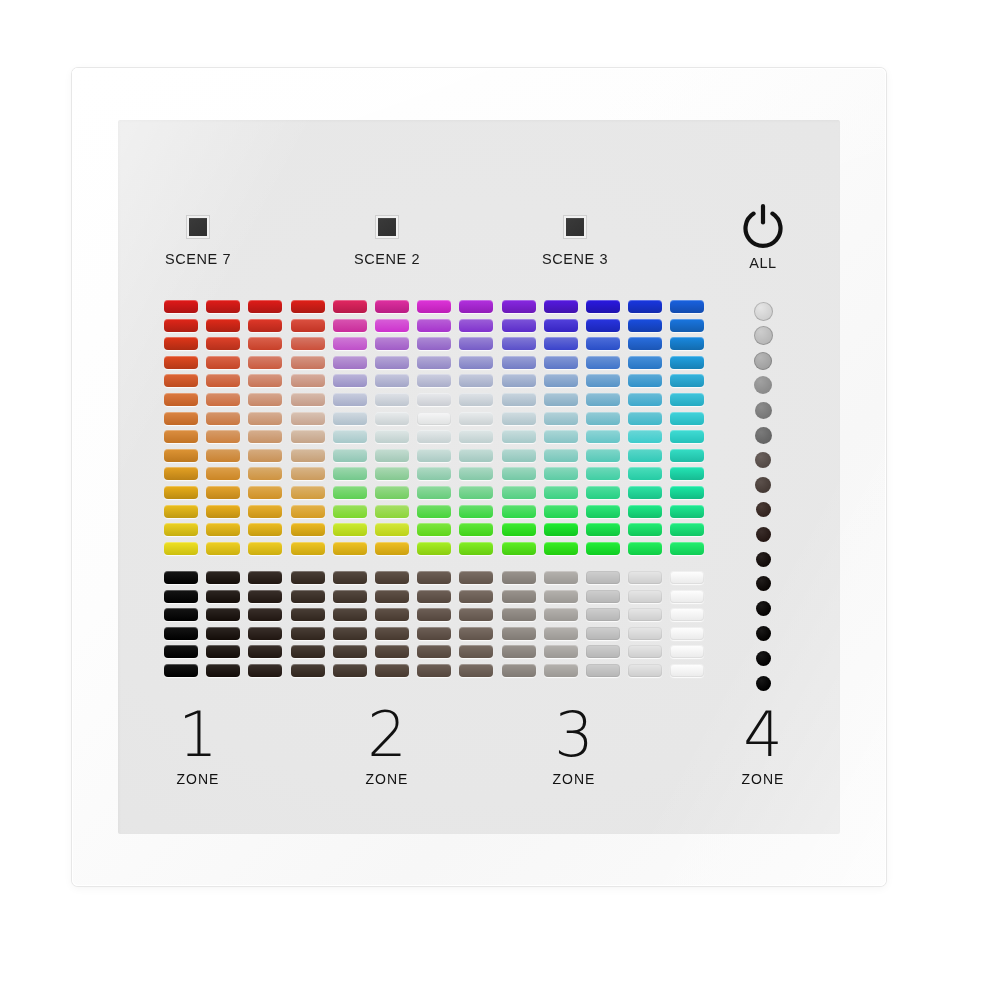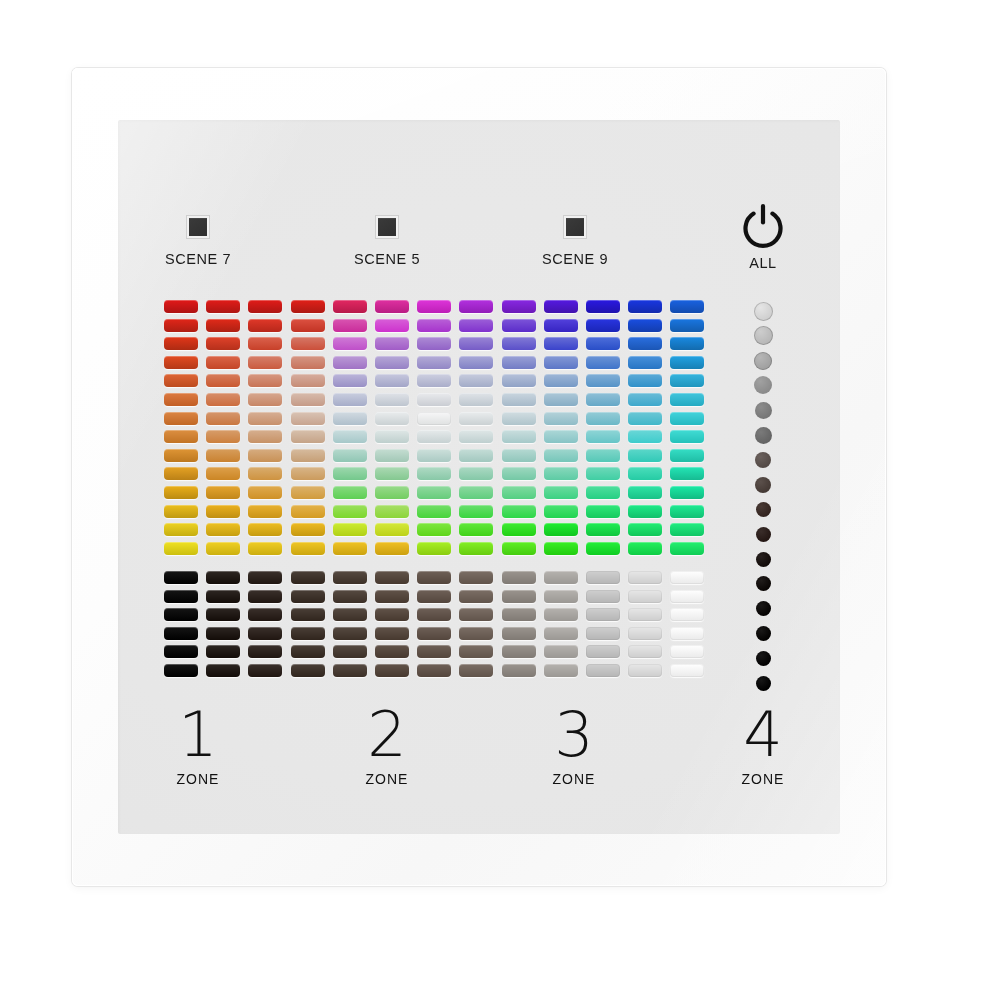--- a/index.html
+++ b/index.html
@@ -91,25 +91,25 @@
   </div>
   <div id="gloss"></div>
 
   <div id="top-controls">
       <div class="top-btn" style="left: 128px; top: 205px; width: 140px;">
         <div class="scene-sq" style="background: linear-gradient(145deg, rgb(58, 58, 58), rgb(47, 47, 47)); margin-top: 11px;"></div>
         <div class="top-label">SCENE 7</div>
       </div>
       <div class="top-btn" style="left: 317px; top: 205px; width: 140px;">
         <div class="scene-sq" style="background: linear-gradient(145deg, rgb(58, 58, 58), rgb(47, 47, 47)); margin-top: 11px;"></div>
-        <div class="top-label">SCENE 5</div>
+        <div class="top-label">SCENE 2</div>
       </div>
       <div class="top-btn" style="left: 505px; top: 205px; width: 140px;">
         <div class="scene-sq" style="background: linear-gradient(145deg, rgb(58, 58, 58), rgb(47, 47, 47)); margin-top: 11px;"></div>
-        <div class="top-label">SCENE 9</div>
+        <div class="top-label">SCENE 3</div>
       </div>
       <div class="top-btn" style="left: 693px; top: 205px; width: 140px;">
         <div class="pwr-wrap" style="margin-top: -4px;">
           <svg width="48" height="48" viewBox="0 0 48 48" style="display:block">
             <path d="M14.6 12.6 A17.5 17.5 0 1 0 33.4 12.6" fill="none" stroke="#111111" stroke-width="4.2" stroke-linecap="round"></path>
             <line x1="24" y1="5" x2="24" y2="21.5" stroke="#111111" stroke-width="4.2" stroke-linecap="round"></line>
           </svg>
         </div>
         <div class="top-label" style="margin-top: 6px;">ALL</div>
       </div>

